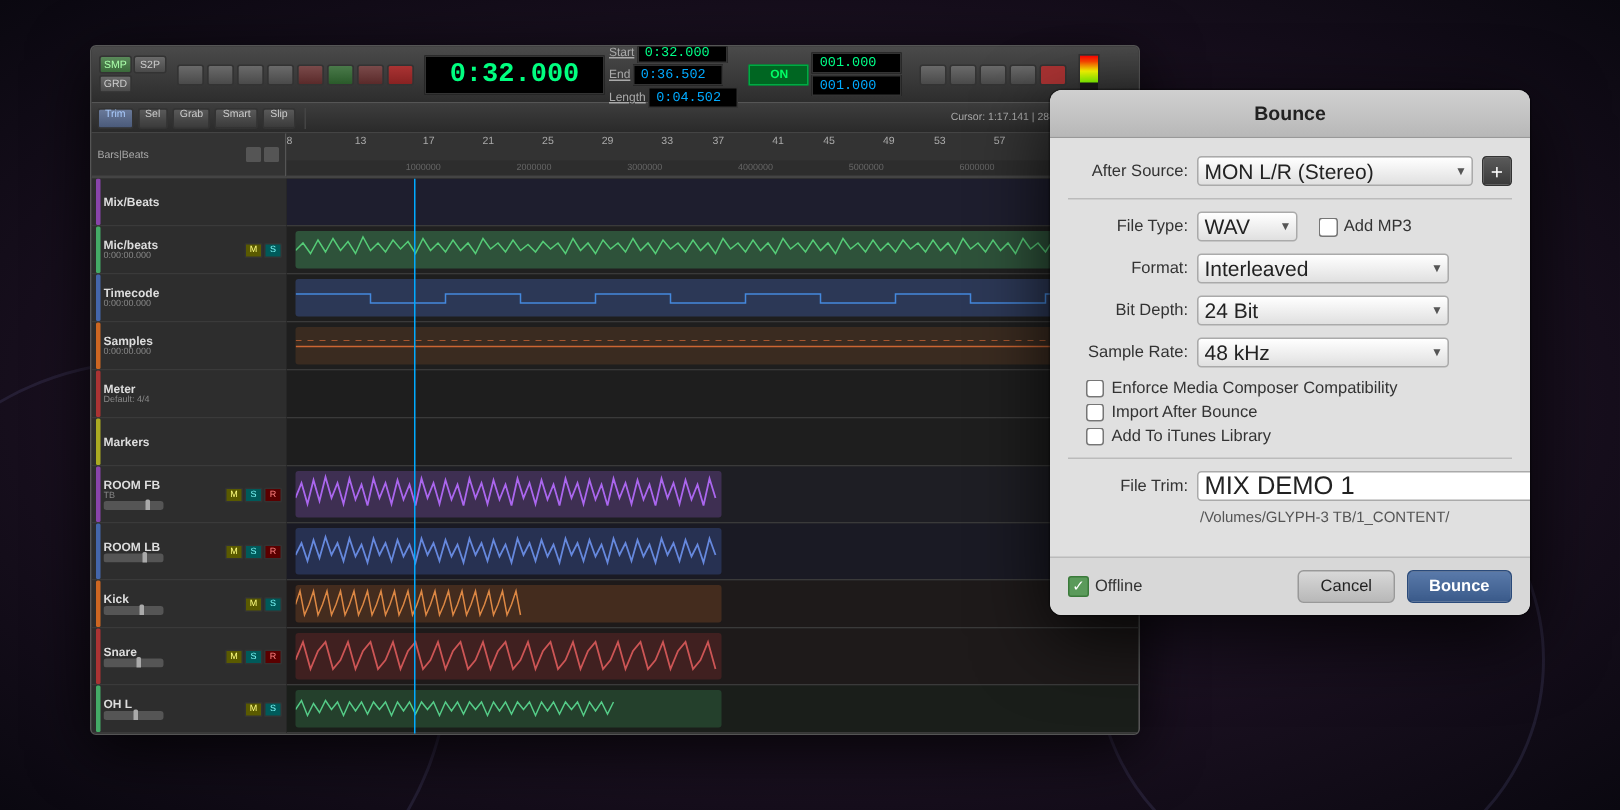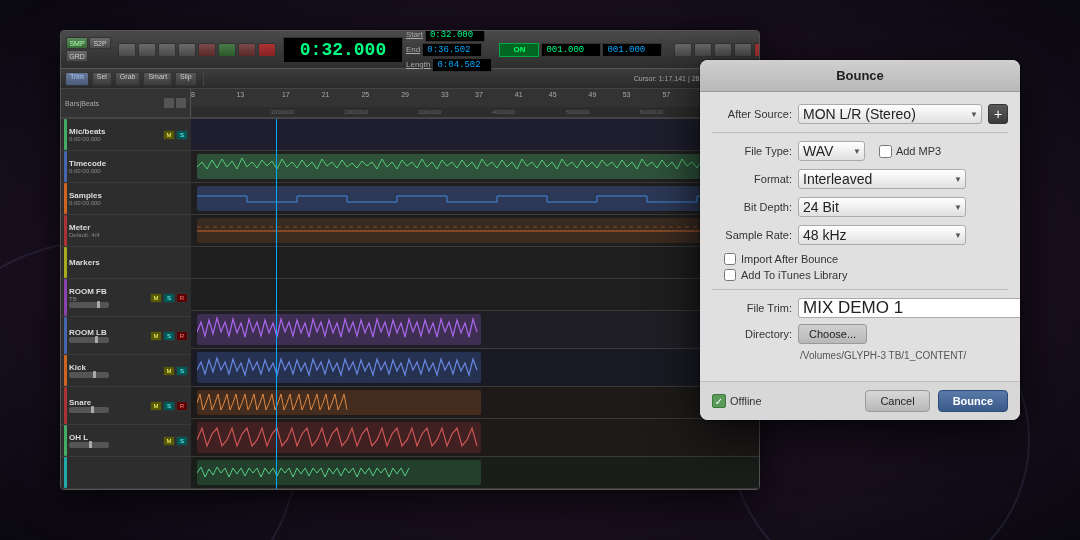--- a/index.html
+++ b/index.html
@@ -532,21 +532,21 @@
           <span class="transport-info">End</span>
           <div class="counter-display" style="font-size:9px;">0:36.502</div>
         </div>
         <div style="display:flex; gap:2px; align-items:center;">
           <span class="transport-info">Length</span>
           <div class="counter-display" style="font-size:9px;">0:04.502</div>
         </div>
       </div>
       <div style="display:flex; gap:2px; align-items:center; margin:0 4px;">
         <div style="background:#006622; width:40px; height:14px; border:1px solid #00aa44; display:flex; align-items:center; justify-content:center; font-size:8px; color:#00ff66; font-weight:bold;">ON</div>
-        <div style="display:flex; flex-direction:row; gap:1px;">
+        <div style="display:flex; flex-direction:column; gap:1px;">
           <div class="counter-display" style="font-size:9px; color:#00ff88;">001.000</div>
           <div class="counter-display" style="font-size:9px;">001.000</div>
         </div>
       </div>
     </div>
     <div style="display:flex; gap:2px; margin-left:4px;">
       <div class="transport-btn"></div>
       <div class="transport-btn"></div>
       <div class="transport-btn"></div>
       <div class="transport-btn"></div>
@@ -610,20 +610,26 @@
           <span style="position:absolute; left:92%; font-size:6px; color:#666;">7000000</span>
         </div>
       </div>
     </div>
   </div>
 
   <div class="tracks-scroll">
 
     <div class="track-list">
 
+      <div class="track-item">
+        <div class="track-color-bar clr-purple"></div>
+        <div class="track-info">
+          <div class="track-name">Mix/Beats</div>
+        </div>
+      </div>
 
       <div class="track-item">
         <div class="track-color-bar clr-green"></div>
         <div class="track-info">
           <div class="track-name">Mic/beats</div>
           <div class="track-sub">0:00:00.000</div>
         </div>
         <div class="track-controls">
           <div class="tc-btn mute">M</div>
           <div class="tc-btn solo">S</div>
@@ -891,38 +897,38 @@
       <div class="select-wrapper" style="flex:0.8;">
         <select>
           <option>48 kHz</option>
         </select>
         <span class="select-arrow">▼</span>
       </div>
     </div>
 
     <div class="checkbox-row">
       <input type="checkbox" style="">
+      <span class="checkbox-label">Enforce Media Composer Compatibility</span>
+    </div>
+    <div class="checkbox-row">
+      <input type="checkbox" style="">
       <span class="checkbox-label">Import After Bounce</span>
     </div>
     <div class="checkbox-row">
       <input type="checkbox" style="">
       <span class="checkbox-label">Add To iTunes Library</span>
     </div>
 
     <hr class="separator-line">
 
     <div class="filename-row">
       <span class="form-label">File Trim:</span>
       <input type="text" class="filename-input" value="MIX DEMO 1" style="">
     </div>
 
-    <div class="filename-row">
-      <span class="form-label">Directory:</span>
-      <button class="choose-btn">Choose...</button>
-    </div>
 
     <div class="directory-path">/Volumes/GLYPH-3 TB/1_CONTENT/</div>
 
   </div>
 
   <div class="dialog-footer">
     <div class="offline-check">
       <div class="offline-checkbox"></div>
       <span class="offline-label">Offline</span>
     </div>

